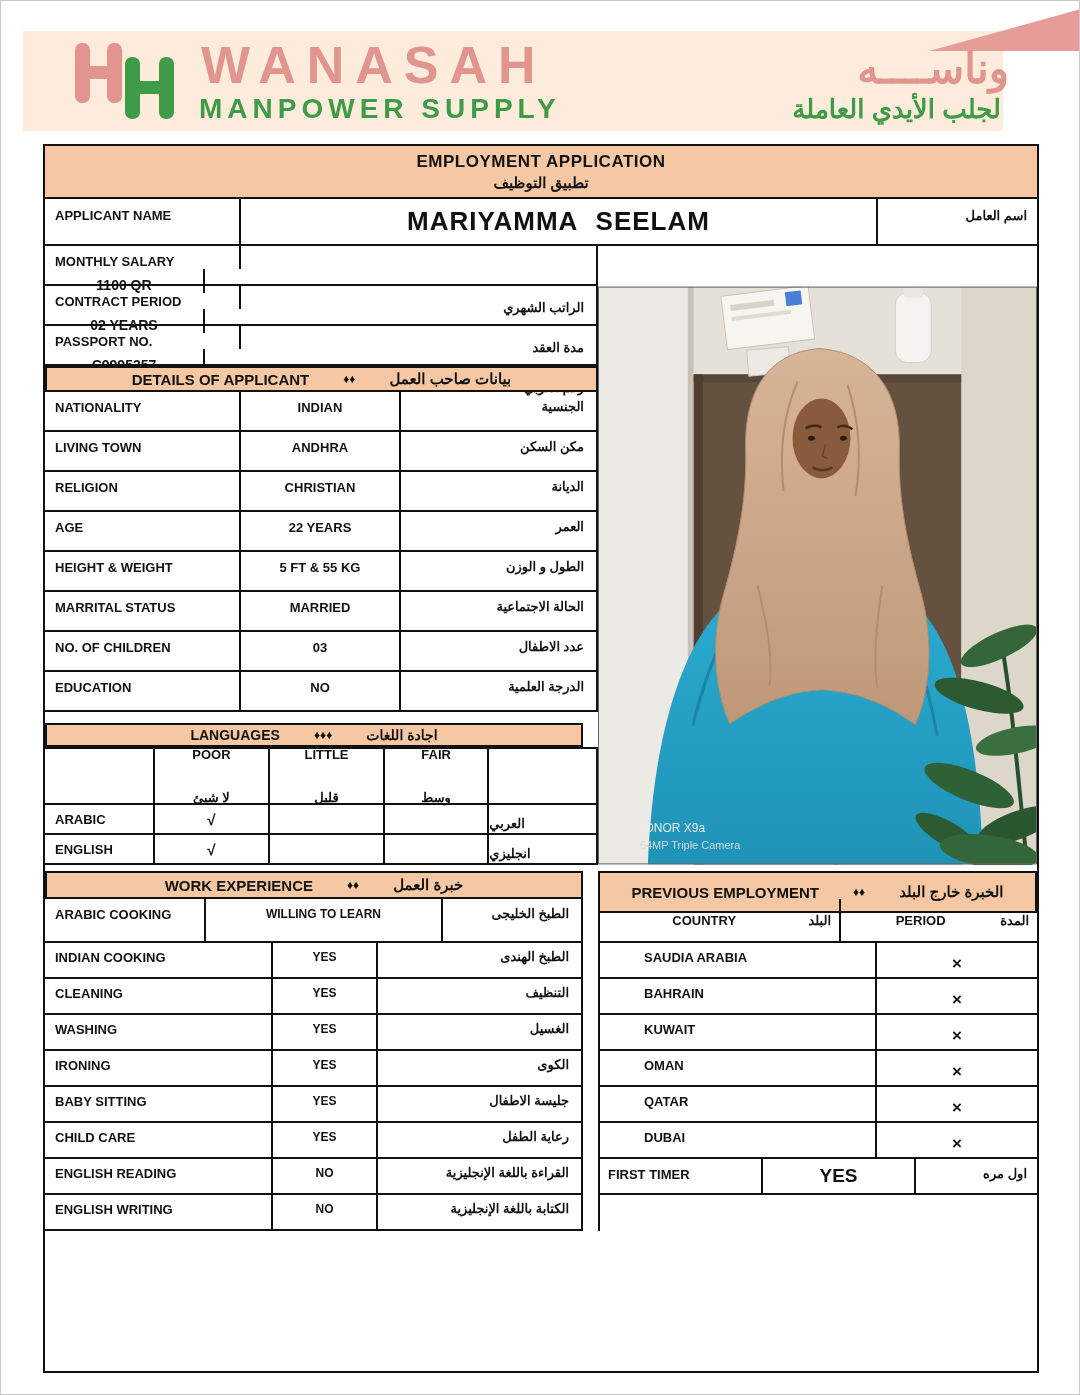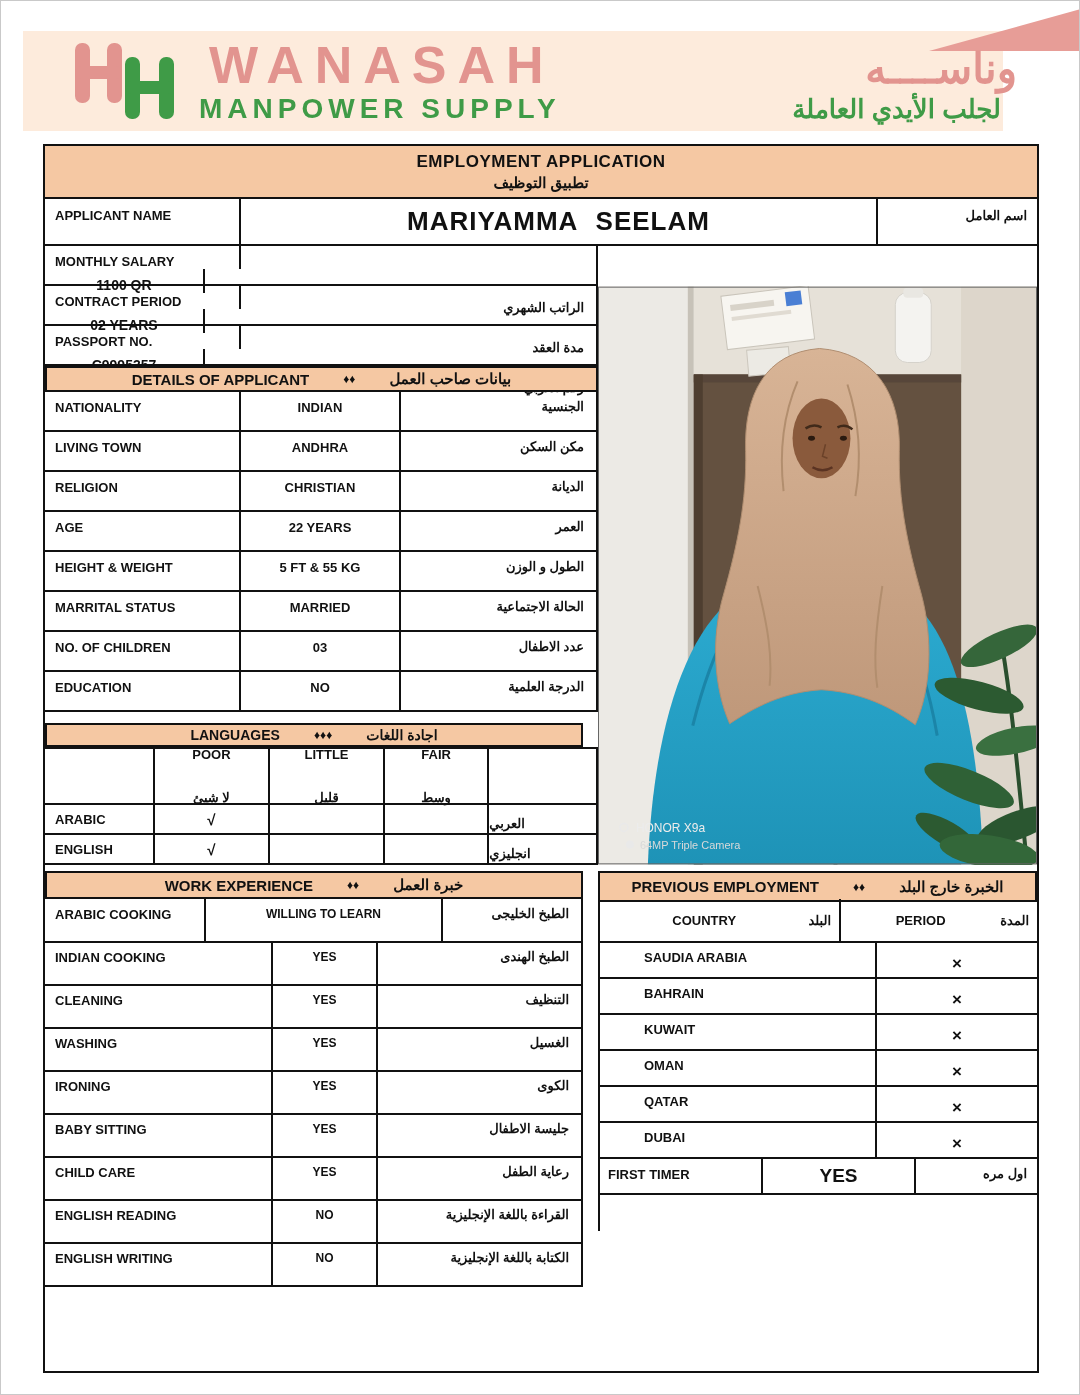--- a/index.html
+++ b/index.html
@@ -5,21 +5,21 @@
   * { margin:0; padding:0; box-sizing:border-box; }
   body { background:#9a9a9a; font-family:"Liberation Sans", sans-serif; }
   .page { position:relative; width:1080px; height:1395px; background:#ffffff;
           border:1px solid #c9c9c9; overflow:hidden; margin:0 auto; }
 
   
   .brand-bg { position:absolute; left:22px; top:30px; width:980px; height:100px; background:#fdebdc; }
   .corner-tri { position:absolute; left:928px; top:8px; width:152px; height:42px;
                 background:#e79d97; clip-path:polygon(0 100%, 100% 0, 100% 100%); }
   .logo-mark { position:absolute; left:72px; top:38px; }
-  .brand-line1 { position:absolute; left:208px; top:34px; width:808px; display:flex;
+  .brand-line1 { position:absolute; left:200px; top:34px; width:808px; display:flex;
                  justify-content:space-between; align-items:baseline; }
   .brand-latin { font-size:52px; font-weight:bold; color:#e2948f; letter-spacing:11px; }
   .brand-arabic { font-size:42px; font-weight:bold; color:#e2948f; }
   .brand-line2 { position:absolute; left:198px; top:92px; width:802px; display:flex;
                  justify-content:space-between; align-items:baseline; }
   .sub-latin { font-size:28px; font-weight:bold; color:#3f9b47; letter-spacing:5px; }
   .sub-arabic { font-size:26px; font-weight:bold; color:#3f9b47; }
 
   
   .form { position:absolute; left:42px; top:143px; width:996px; height:1229px;
@@ -64,28 +64,28 @@
   .lc:last-child { border-right:none;margin-top:9px; }
   .lc0 { width:110px; } .lc1 { width:116px; } .lc2 { width:115px; } .lc3 { width:105px; } .lc4 { width:107px; }
   .lrow .lbl { align-items:flex-start; padding-left:10px; }
   .lrow .arb { align-items:flex-end; padding-right:12px; }
   .chk { font-size:15px; }
 
   .photo { left:553px; top:140px; width:439px; height:579px; }
   .photo svg { display:block; }
 
   .work-bar { left:0; top:725px; width:538px; height:28px; font-size:15px; }
-  .prev-bar { left:553px; top:725px; width:439px; height:31px; font-size:15px; }
+  .prev-bar { left:553px; top:725px; width:439px; height:42px; font-size:15px; }
 
   .work-rows { left:0; top:753px; width:538px; }
   .wrow0 { display:flex; height:44px; border-bottom:2px solid #111; border-right:2px solid #111; }
   .wrow0 .l { width:161px; border-right:2px solid #111; padding:8px 0 0 10px; font-size:13px; }
   .wrow0 .v { width:237px; border-right:2px solid #111; text-align:center; padding-top:8px; font-size:12px; }
   .wrow0 .a { flex:1; text-align:right; padding:7px 12px 0 0; font-size:13px; }
-  .wrow { display:flex; height:43px; border-bottom:2px solid #111; border-right:2px solid #111; }
+  .wrow { display:flex; height:36px; border-bottom:2px solid #111; border-right:2px solid #111; }
   .wrow .l { width:228px; border-right:2px solid #111; padding:7px 0 0 10px; font-size:13px; }
   .wrow .v { width:105px; border-right:2px solid #111; text-align:center; padding-top:7px; font-size:12px; }
   .wrow .a { flex:1; text-align:right; padding:6px 12px 0 0; font-size:13px; }
 
   .prev-block { left:553px; top:753px; width:439px; border-left:2px solid #111; }
   .phead { display:flex; height:44px; border-bottom:2px solid #111; }
   .phead .c { width:241px; border-right:2px solid #111; display:flex; align-items:center; font-size:13px; }
   .phead .c .en { flex:1; text-align:center; }
   .phead .c .ar { padding-right:8px; }
   .phead .p { flex:1; display:flex; align-items:center; font-size:13px; }

